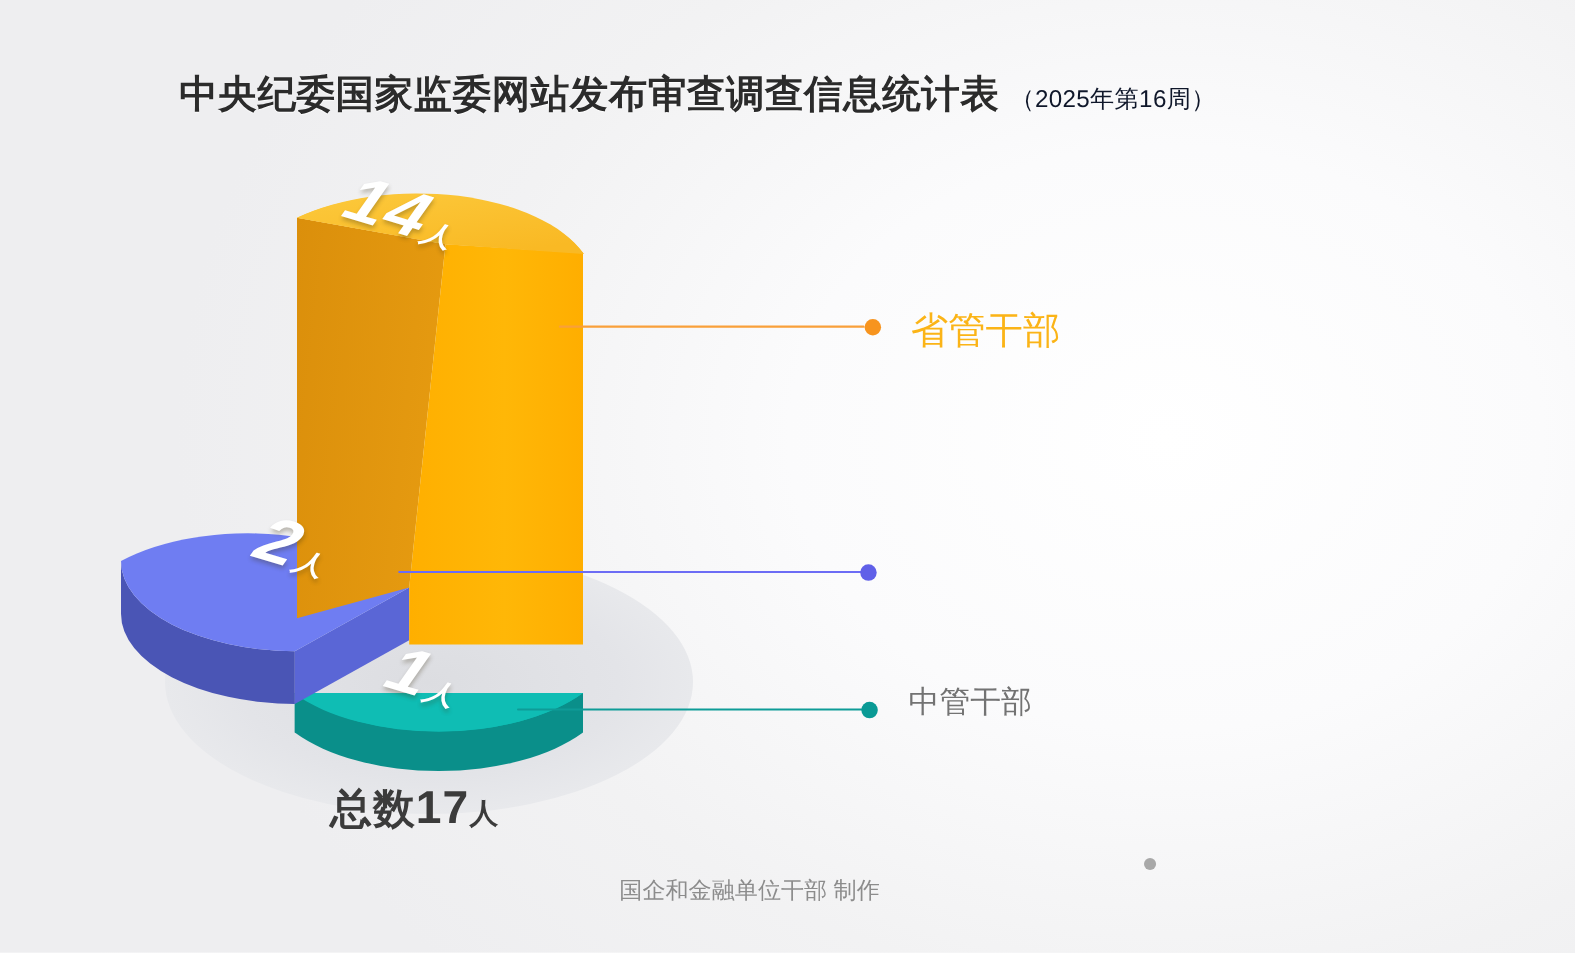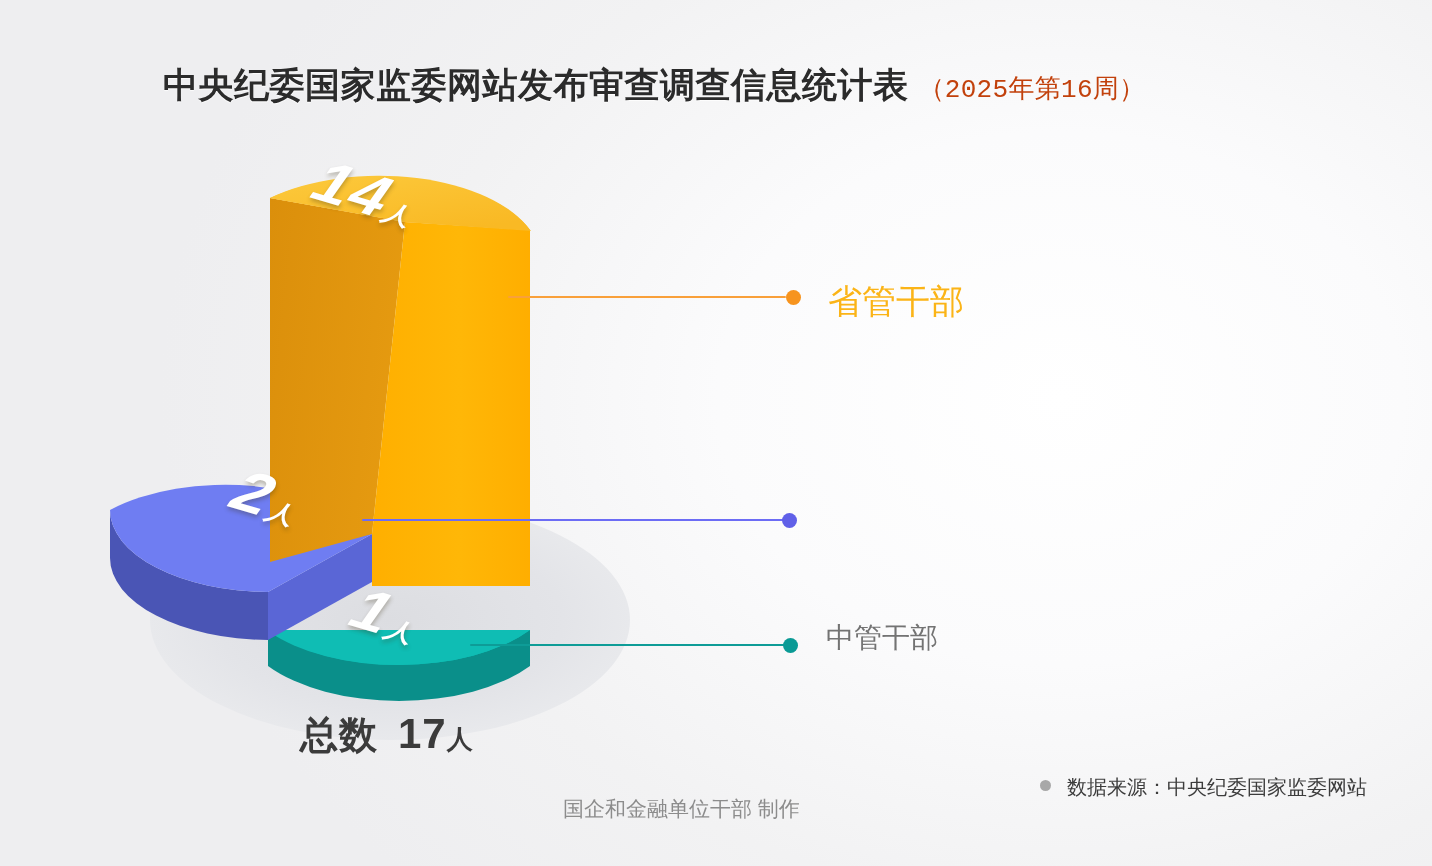--- a/index.html
+++ b/index.html
@@ -31,26 +31,25 @@
     white-space: nowrap;
   }
   .title-main {
     font-size: 35px;
     font-weight: bold;
     color: #2b2b2b;
     letter-spacing: 0.5px;
     text-shadow: 0 1px 1px rgba(255,255,255,0.85);
   }
   .title-sub {
-    font-size: 26px;
+    font-size: 22px;
     font-weight: normal;
-    color: #c2410c;
+    color: #0f172a;
     margin-left: 10px;
     letter-spacing: 0.3px;
-    font-family: Liberation Mono, monospace;
   }
 
   
   #chart-svg {
     position: absolute;
     left: 110px;
     top: 110px;
   }
 
   
@@ -92,21 +91,21 @@
     left: 300px;
     top: 710px;
     font-size: 38px;
     font-weight: bold;
     color: #3b3b3b;
     white-space: nowrap;
     letter-spacing: 1px;
   }
   #total-text .tnum {
     font-size: 42px;
-    margin-left: 20px;
+    margin-left: 0;
   }
   #total-text .tunit {
     font-size: 26px;
   }
 
   
   .leader {
     position: absolute;
     height: 2px;
     border-radius: 1px;
@@ -261,17 +260,16 @@
   <div class="leader-dot" id="dot-3"></div>
   <div class="legend-label" id="legend-3">
     <div>中管干部</div>
   </div>
 
   <div id="credit">国企和金融单位干部 制作</div>
 
   <div id="source-block">
     <div id="source-bullet"></div>
     <div>
-      <div class="source-line">数据来源：中央纪委国家监委网站</div>
     </div>
   </div>
 
 </div>
 
 </body></html>

